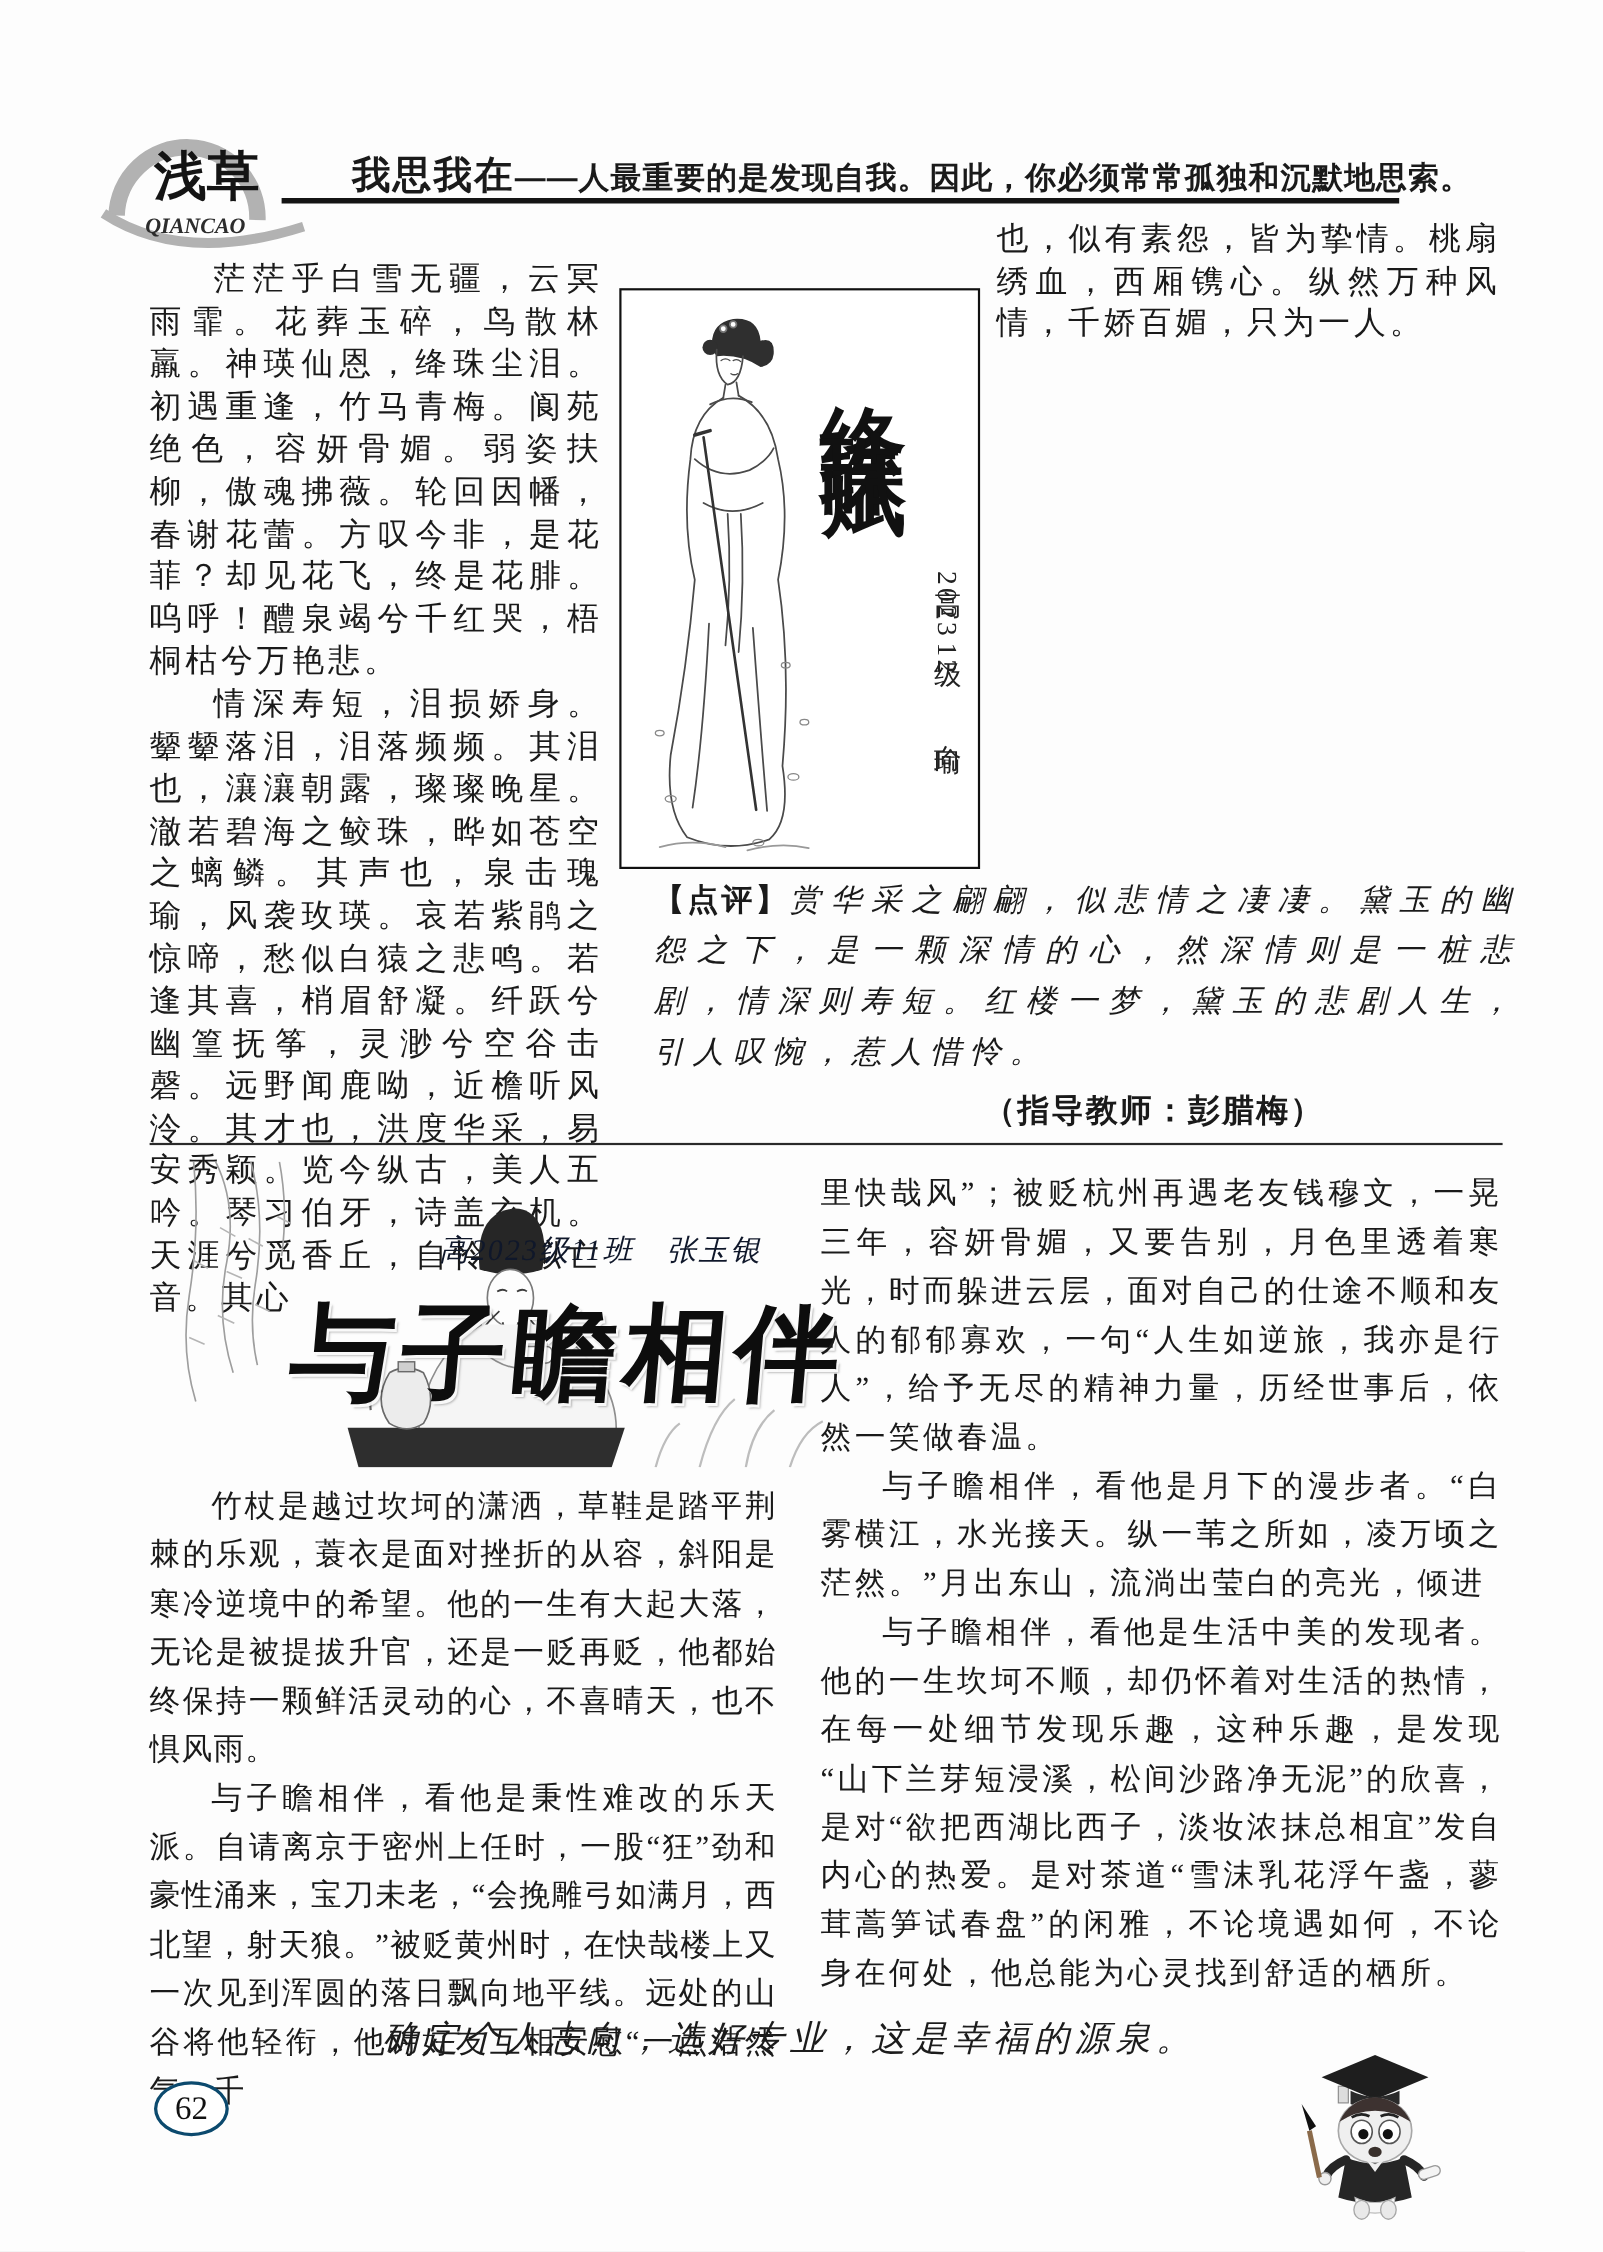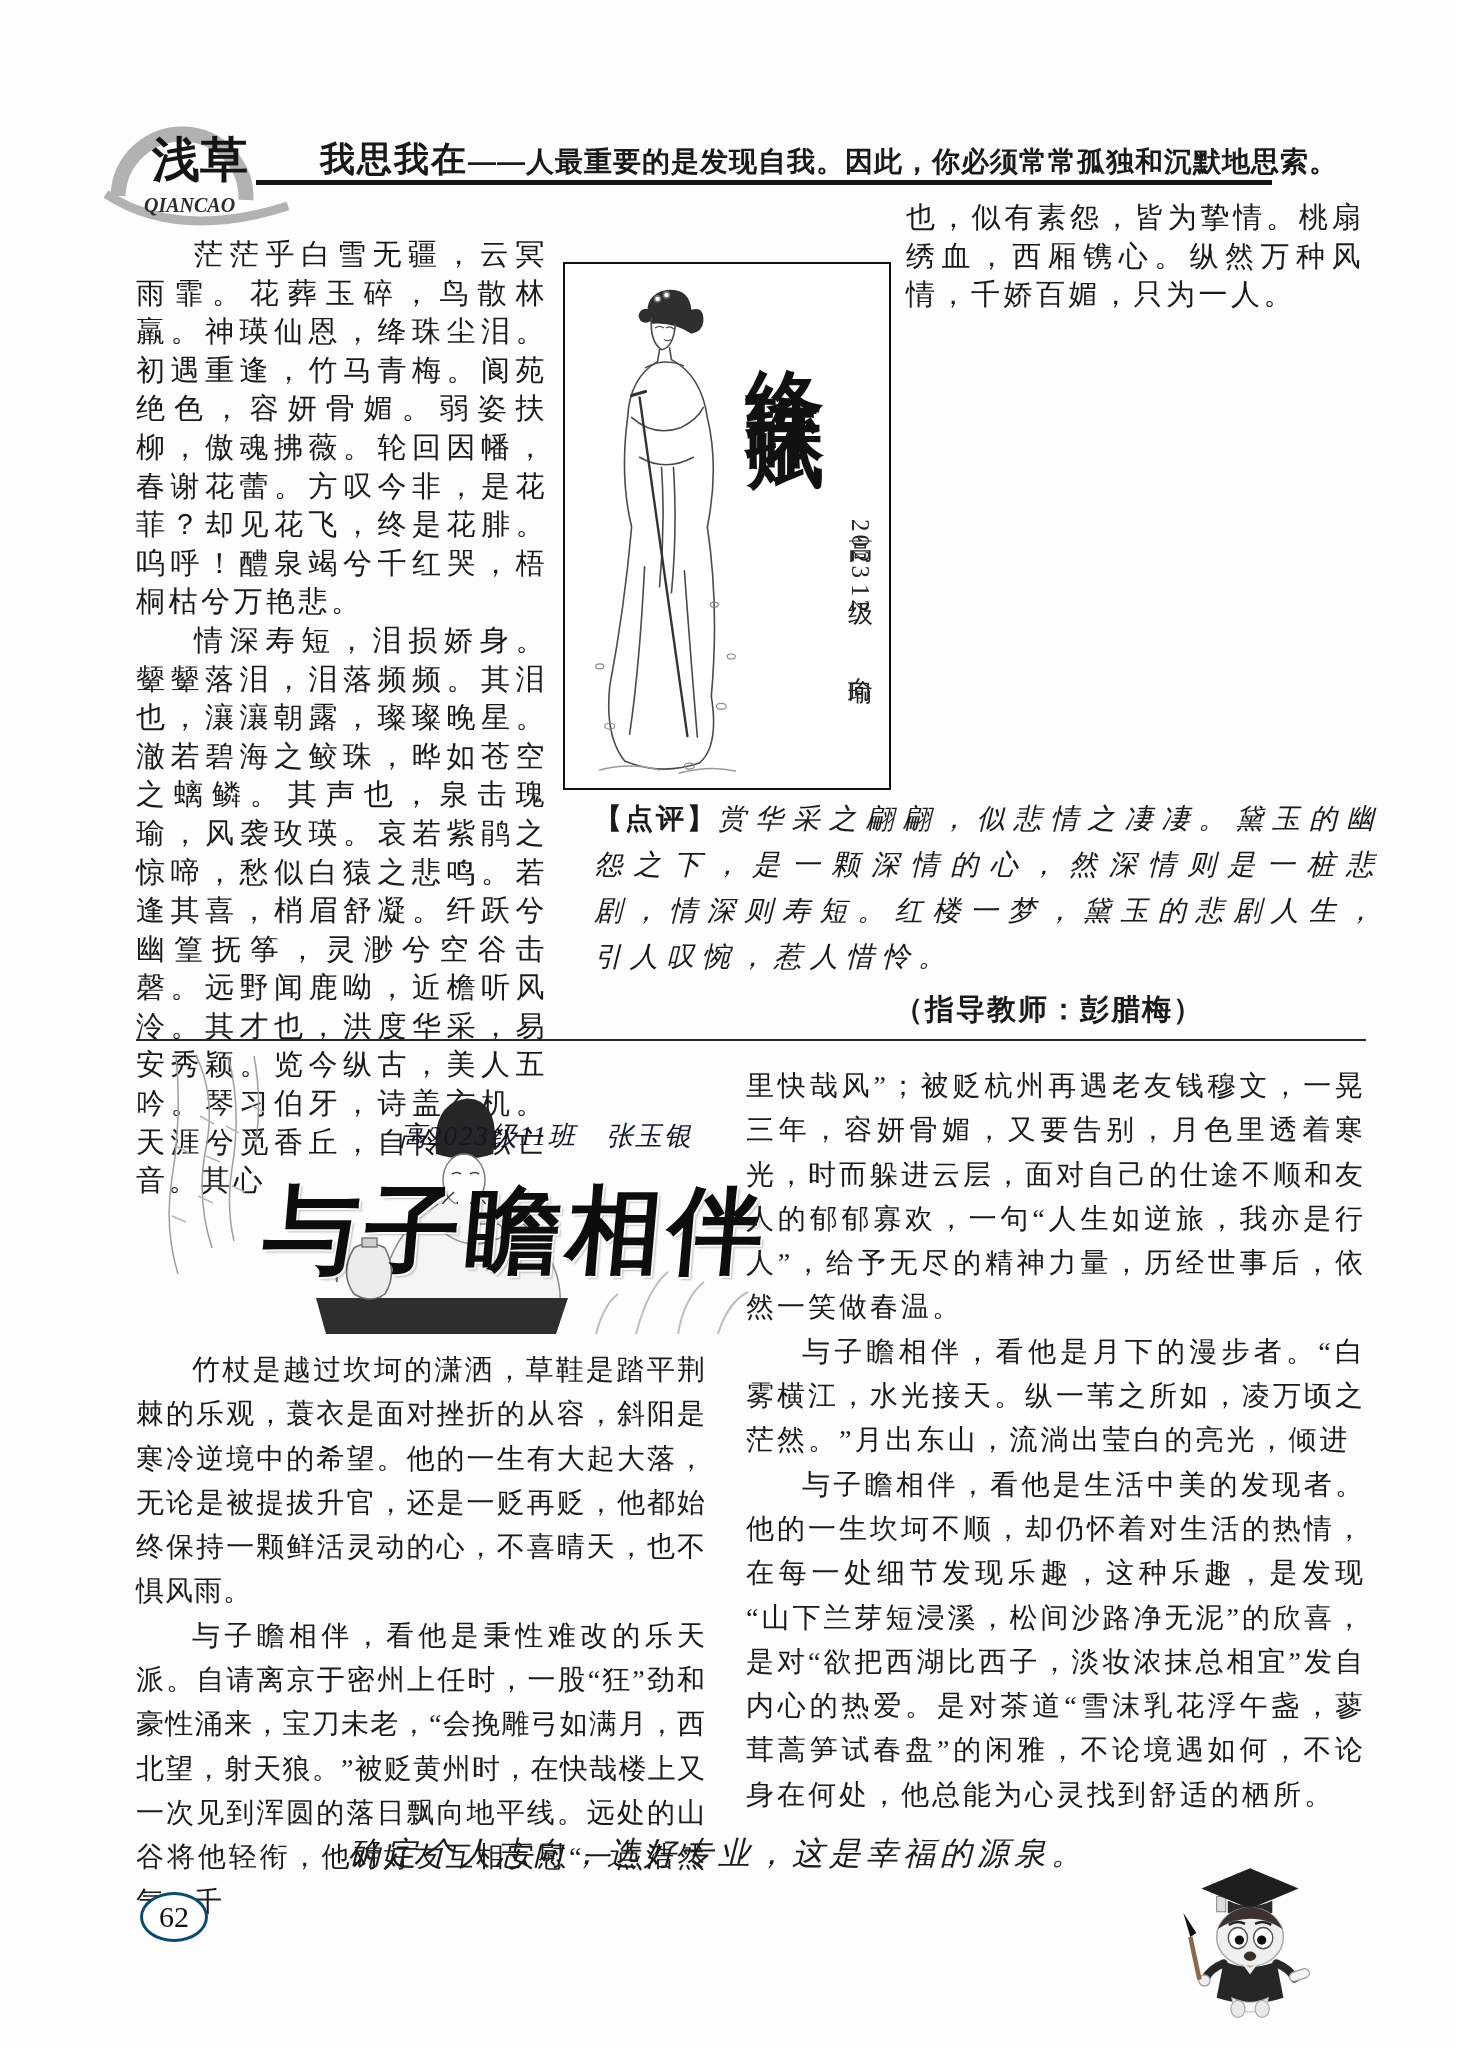--- a/index.html
+++ b/index.html
@@ -6,21 +6,21 @@
   .page{
     position:relative;
     width:1457px;height:2047px;
     background:#fdfdfd;
     margin:0 auto;
     overflow:hidden;
     font-family:"Liberation Serif","DejaVu Serif",serif;
     color:#1a1a1a;
   }
   
-  .logo{position:absolute;left:88px;top:96px;width:225px;height:135px;}
+  .logo{position:absolute;left:76px;top:96px;width:225px;height:135px;}
   .tagline{
     position:absolute;left:320px;top:136px;width:960px;
     font-family:"Liberation Sans","DejaVu Sans",sans-serif;
     font-weight:bold;white-space:nowrap;
   }
   .tagline .lead{font-size:35px;letter-spacing:2px;}
   .tagline .rest{font-size:28px;letter-spacing:1px;}
   .header-rule{position:absolute;left:256px;top:180px;width:1016px;height:5px;background:#141414;}
   
   .a1-left{position:absolute;left:136px;top:192px;width:412px;margin-top:43px;}

